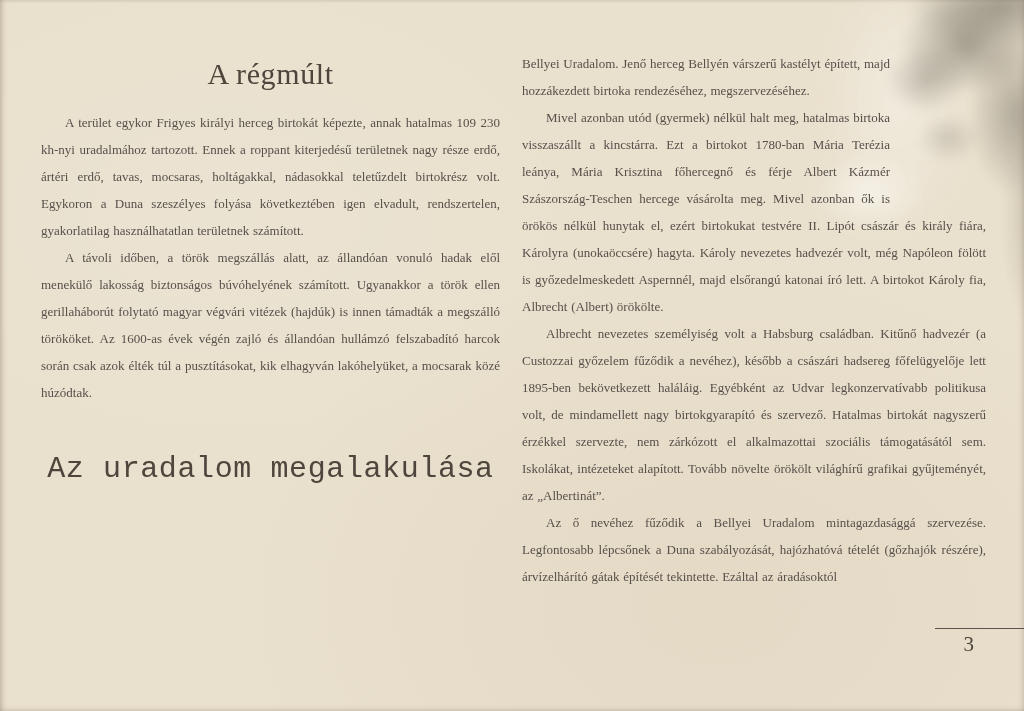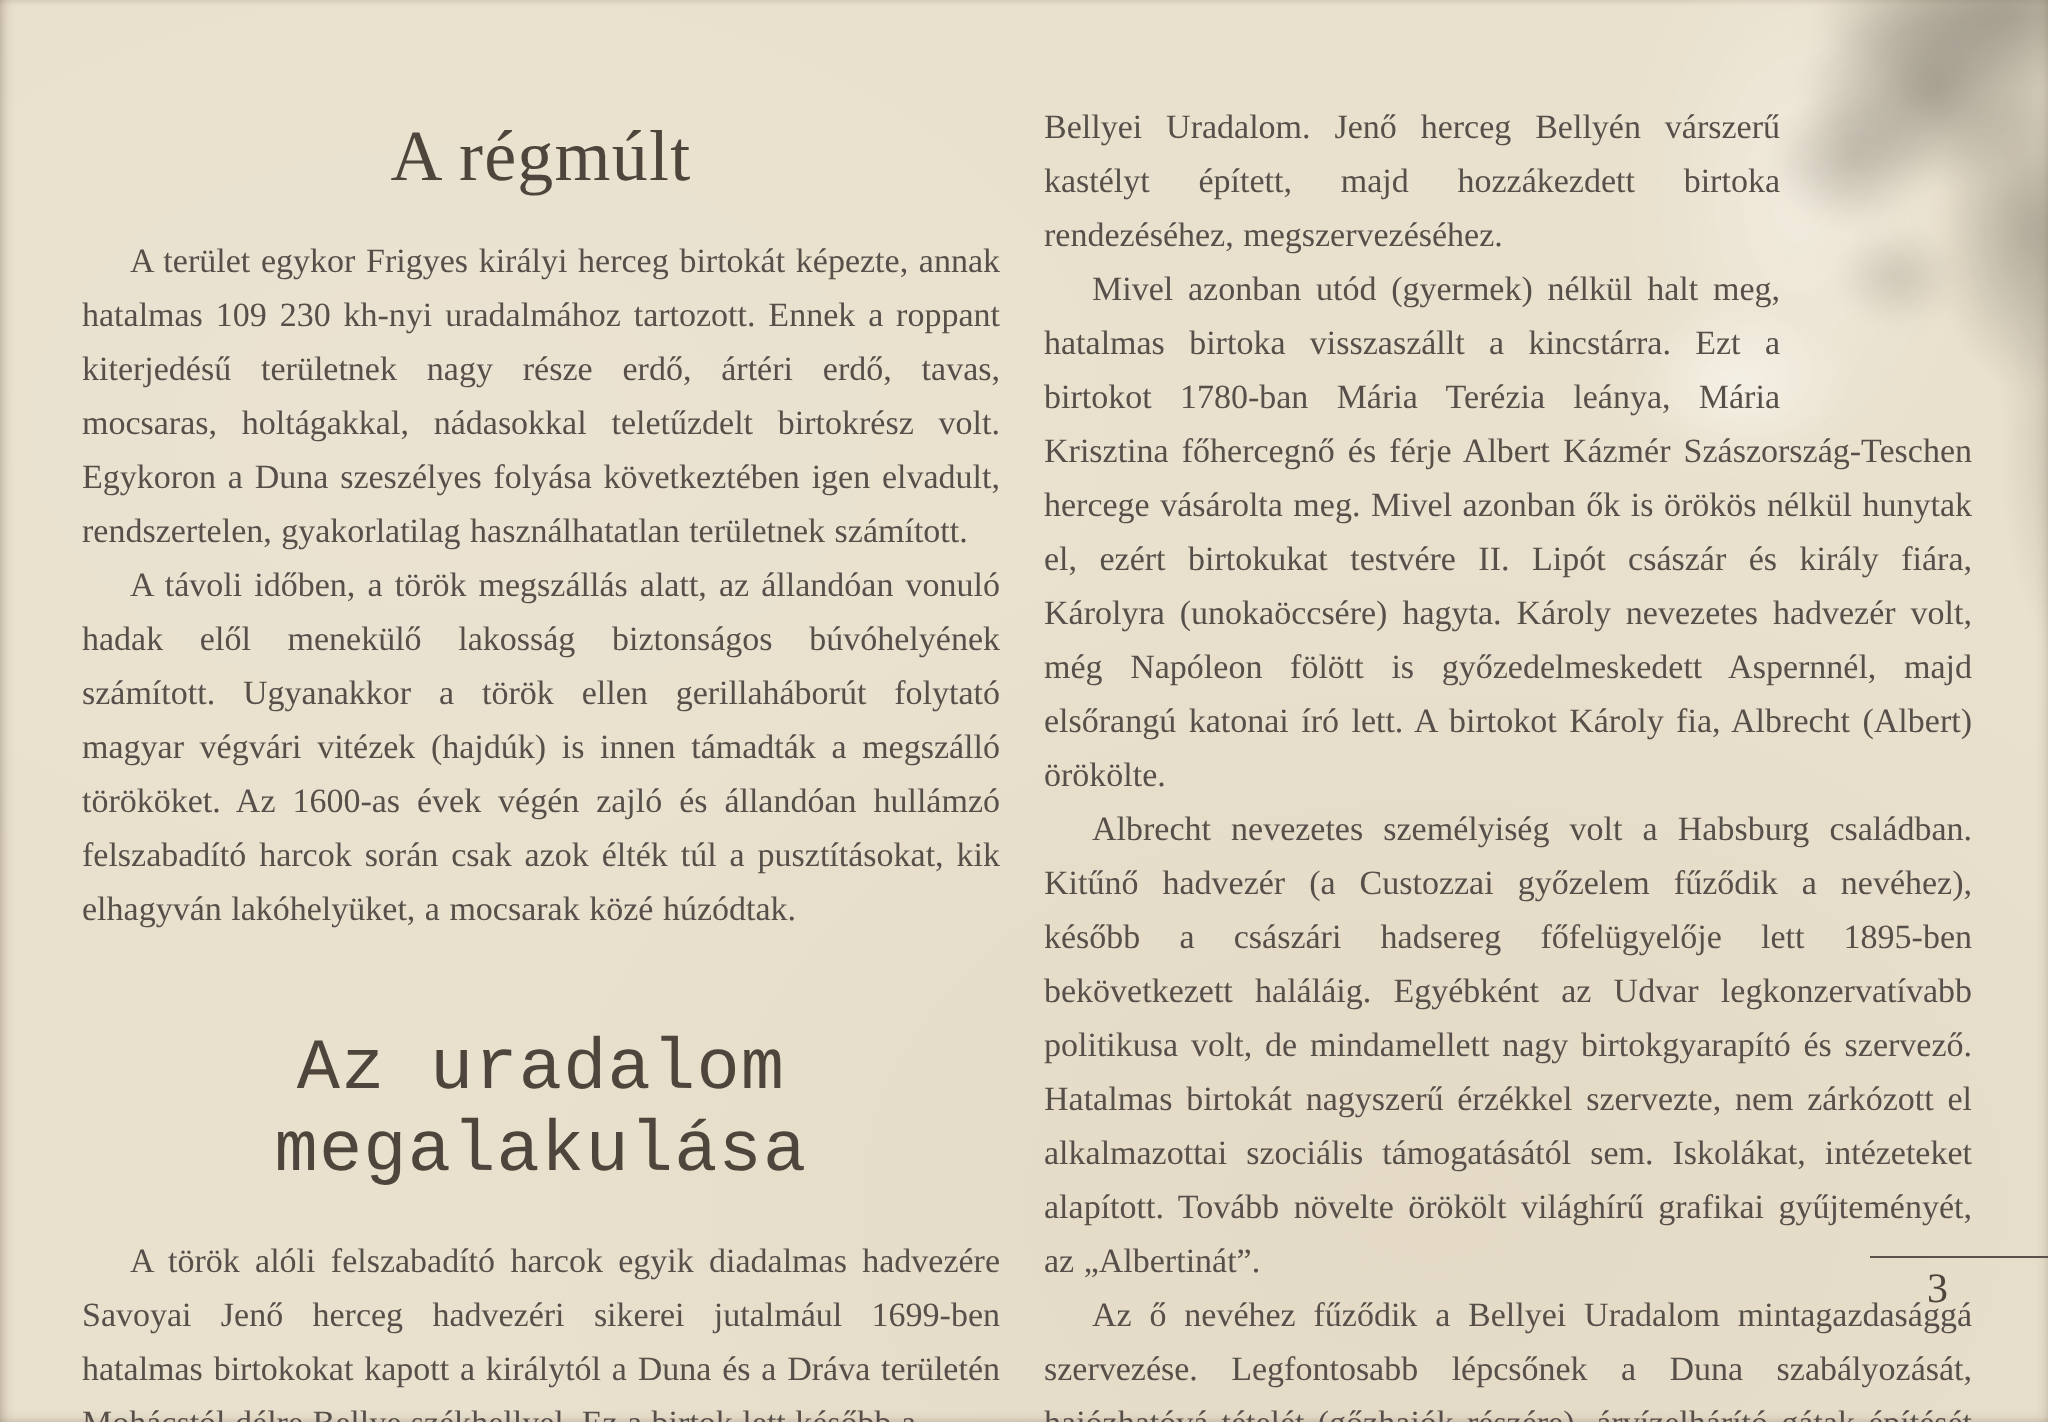--- a/index.html
+++ b/index.html
@@ -35,30 +35,30 @@
     filter:blur(5px);
     opacity:0.95;
   }
 
   .col { position:absolute; }
   .col-left  { left:41px;  top:57px; width:459px; }
   .col-right { left:522px; top:50px; width:464px; }
 
   h2 {
     font-weight:400;
-    font-size:36px;
+    font-size:30px;
     letter-spacing:0.6px;
     color:#4e463c;
     text-align:center;
   }
   .h-regmult  { margin:0 0 18px 0; }
   .h-uradalom { margin:46px 0 21px 0;font-family:Liberation Mono, monospace; }
 
   p {
-    font-size:17px;
+    font-size:13px;
     line-height:27px;
     text-align:justify;
     text-indent:24px;
     word-spacing:0.5px;
   }
   p.noindent { text-indent:0; }
 
   
   .photo-flow { float:right; width:96px; height:158px; }
 
@@ -74,21 +74,20 @@
 </head>
 <body>
 
 <div class="corner-photo"></div>
 
 <div class="col col-left">
   <h2 class="h-regmult">A régmúlt</h2>
   <p>A terület egykor Frigyes királyi herceg birtokát képezte, annak hatalmas 109 230 kh-nyi uradalmához tartozott. Ennek a roppant kiterjedésű területnek nagy része erdő, ártéri erdő, tavas, mocsaras, holtágakkal, nádasokkal teletűzdelt birtokrész volt. Egykoron a Duna szeszélyes folyása következtében igen elvadult, rendszertelen, gyakorlatilag használhatatlan területnek számított.</p>
   <p>A távoli időben, a török megszállás alatt, az állandóan vonuló hadak elől menekülő lakosság biztonságos búvóhelyének számított. Ugyanakkor a török ellen gerillaháborút folytató magyar végvári vitézek (hajdúk) is innen támadták a megszálló törököket. Az 1600-as évek végén zajló és állandóan hullámzó felszabadító harcok során csak azok élték túl a pusztításokat, kik elhagyván lakóhelyüket, a mocsarak közé húzódtak.</p>
   <h2 class="h-uradalom">Az uradalom megalakulása</h2>
-  <p>A török alóli felszabadító harcok egyik diadalmas hadvezére Savoyai Jenő herceg hadvezéri sikerei jutalmául 1699-ben hatalmas birtokokat kapott a királytól a Duna és a Dráva területén Mohácstól délre Bellye székhellyel. Ez a birtok lett később a</p>
 </div>
 
 <div class="col col-right">
   <div class="photo-flow"></div>
   <p class="noindent">Bellyei Uradalom. Jenő herceg Bellyén várszerű kastélyt épített, majd hozzákezdett birtoka rendezéséhez, megszervezéséhez.</p>
   <p>Mivel azonban utód (gyermek) nélkül halt meg, hatalmas birtoka visszaszállt a kincstárra. Ezt a birtokot 1780-ban Mária Terézia leánya, Mária Krisztina főhercegnő és férje Albert Kázmér Szászország-Teschen hercege vásárolta meg. Mivel azonban ők is örökös nélkül hunytak el, ezért birtokukat testvére II. Lipót császár és király fiára, Károlyra (unokaöccsére) hagyta. Károly nevezetes hadvezér volt, még Napóleon fölött is győzedelmeskedett Aspernnél, majd elsőrangú katonai író lett. A birtokot Károly fia, Albrecht (Albert) örökölte.</p>
   <p>Albrecht nevezetes személyiség volt a Habsburg családban. Kitűnő hadvezér (a Custozzai győzelem fűződik a nevéhez), később a császári hadsereg főfelügyelője lett 1895-ben bekövetkezett haláláig. Egyébként az Udvar legkonzervatívabb politikusa volt, de mindamellett nagy birtokgyarapító és szervező. Hatalmas birtokát nagyszerű érzékkel szervezte, nem zárkózott el alkalmazottai szociális támogatásától sem. Iskolákat, intézeteket alapított. Tovább növelte örökölt világhírű grafikai gyűjteményét, az „Albertinát”.</p>
   <p>Az ő nevéhez fűződik a Bellyei Uradalom mintagazdasággá szervezése. Legfontosabb lépcsőnek a Duna szabályozását, hajózhatóvá tételét (gőzhajók részére), árvízelhárító gátak építését tekintette. Ezáltal az áradásoktól</p>
 </div>
 

